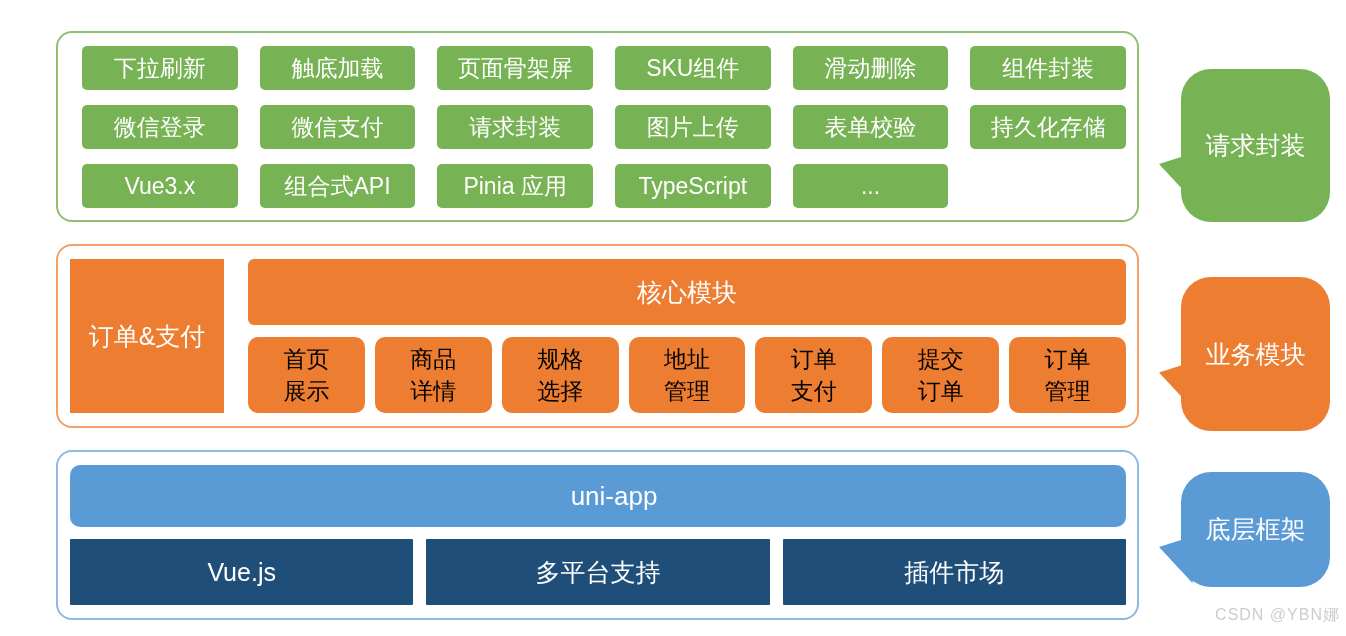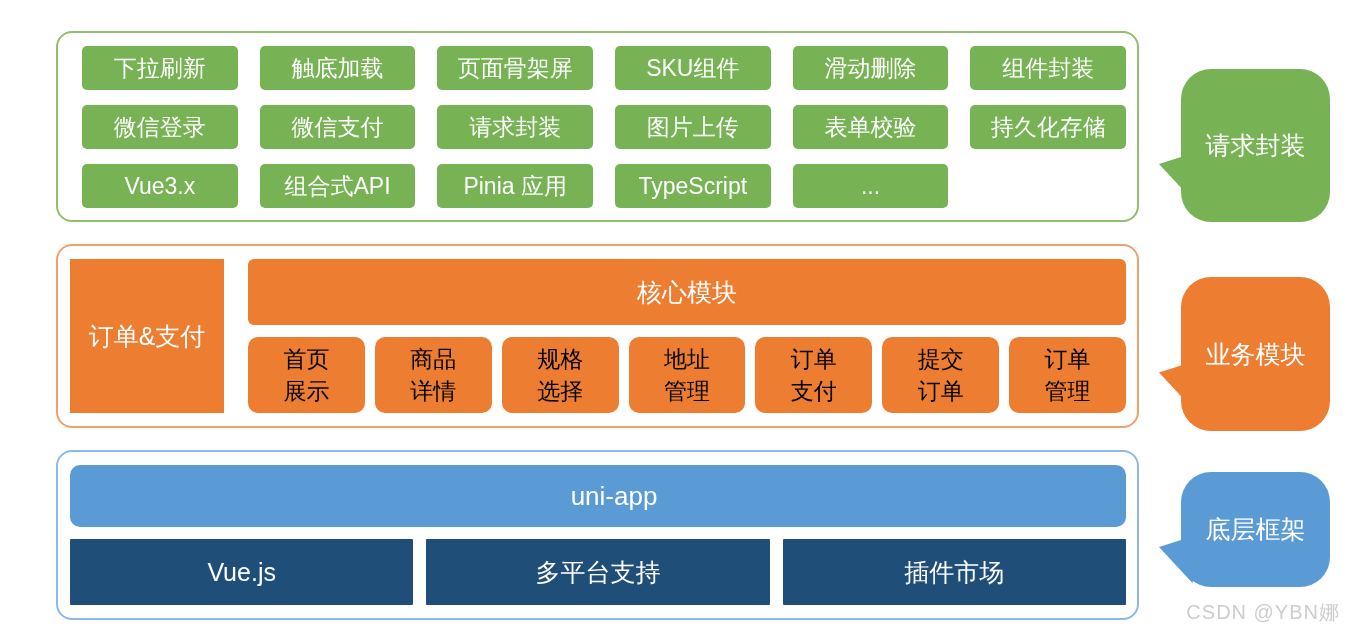--- a/index.html
+++ b/index.html
@@ -49,21 +49,21 @@
   
   .bubble{position:absolute;left:1181px;width:149px;border-radius:30px;color:#fff;
     font-size:25px;display:flex;align-items:center;justify-content:center;z-index:1;}
   .bubble::before{content:"";position:absolute;left:-22px;top:53%;width:44px;height:50px;
     background:inherit;clip-path:polygon(100% 0,0 28%,76% 100%);}
   #bubble-solutions{top:69px;height:153px;background:var(--green);}
   #bubble-business{top:277px;height:154px;background:var(--orange);}
   #bubble-framework{top:472px;height:115px;background:var(--blue);text-align:center;}
 
   .watermark{position:absolute;right:6px;bottom:10px;color:#cdcdcd;
-    font-size:20px;z-index:5;letter-spacing:1px;}
+    font-size:16px;z-index:5;letter-spacing:1px;}
 </style>
 </head>
 <body>
 
 <div class="canvas">
 
   <section id="solutions" class="section main">
 
       <div class="sol-btn">
         <span>下拉刷新</span>

